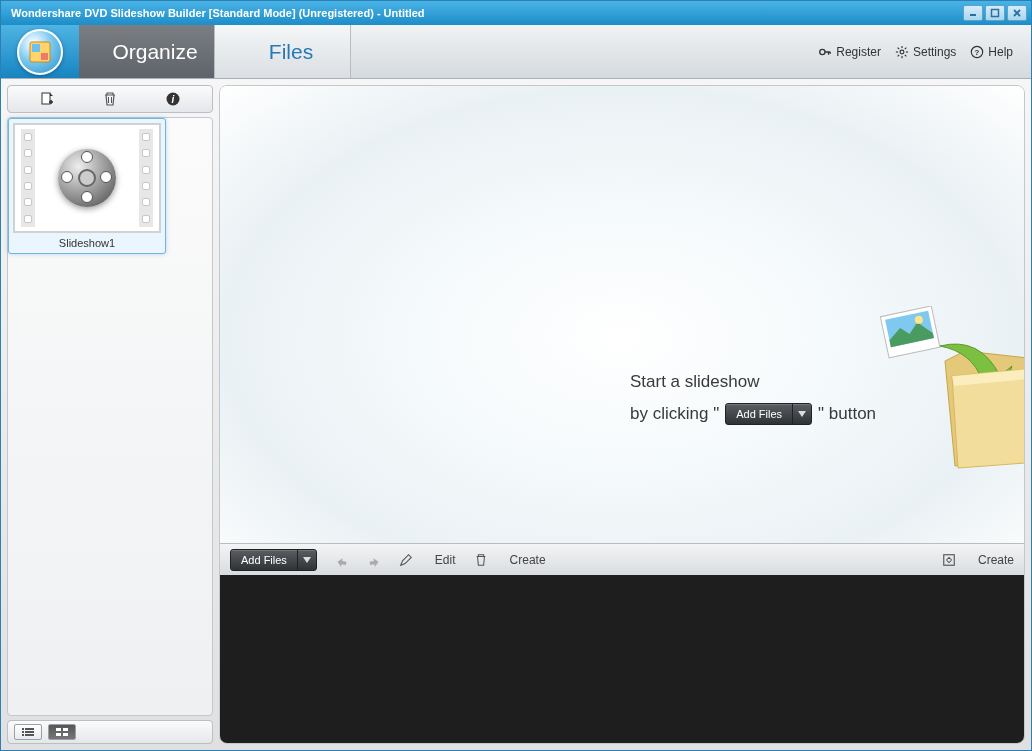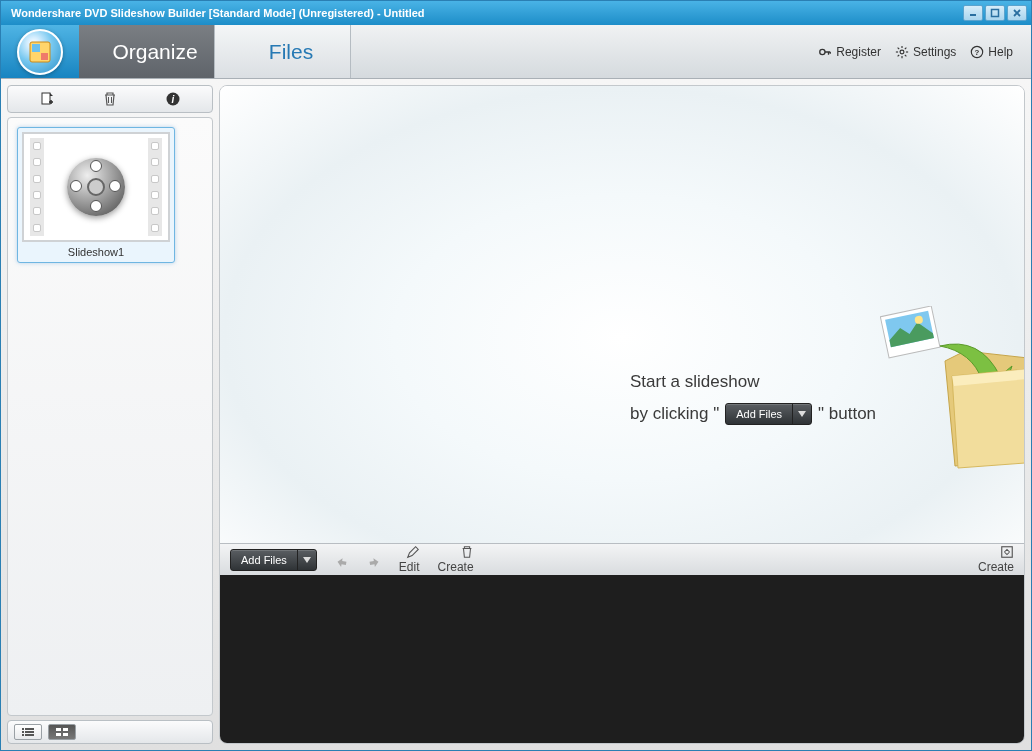--- a/index.html
+++ b/index.html
@@ -93,21 +93,21 @@
   padding: 0 8px;
 }
 .sidebar-toolbar .tb-btn { width: 20px; height: 20px; display:flex; align-items:center; justify-content:center; cursor:pointer; }
 .sidebar-toolbar .tb-btn svg { width: 16px; height: 16px; }
 
 .sidebar-content {
   flex: 1;
   border: 1px solid #c3c8cc;
   border-radius: 4px;
   background: linear-gradient(to bottom, #fbfbfb, #eef0f2);
-  padding: 9px;
+  padding: 0;
 }
 
 .slide-thumb {
   width: 158px;
   border: 1px solid #6fb6e2;
   background: #eaf5fd;
   padding: 4px;
   border-radius: 3px;
   box-shadow: 0 0 4px rgba(80,150,210,0.4);
 }
@@ -182,21 +182,21 @@
 .folder-graphic { position: absolute; left: 660px; top: 220px; width: 190px; height: 170px; }
 
 
 .bottom-toolbar {
   height: 32px;
   background: linear-gradient(to bottom, #f3f4f5, #d9dcdf);
   border-top: 1px solid #b8bdc2;
   display: flex; align-items: center; padding: 0 10px; gap: 18px;
   font-size: 12px; color: #444;
 }
-.bt-btn { display: flex; align-items: flex-end; gap: 1px; cursor: pointer; flex-direction: column; }
+.bt-btn { display: flex; align-items: flex-end; gap: 22px; cursor: pointer; }
 .bt-btn svg { width: 14px; height: 14px; }
 .bt-btn.disabled { color: #999; }
 .bottom-toolbar .spacer { flex: 1; }
 
 .dark-btn {
   display: inline-flex; align-items: center;
   background: linear-gradient(to bottom, #5a5e62, #2f3336);
   border: 1px solid #222; border-radius: 3px;
   color: #fff; font-size: 11px; height: 22px;
   box-shadow: inset 0 1px 0 rgba(255,255,255,0.15);

